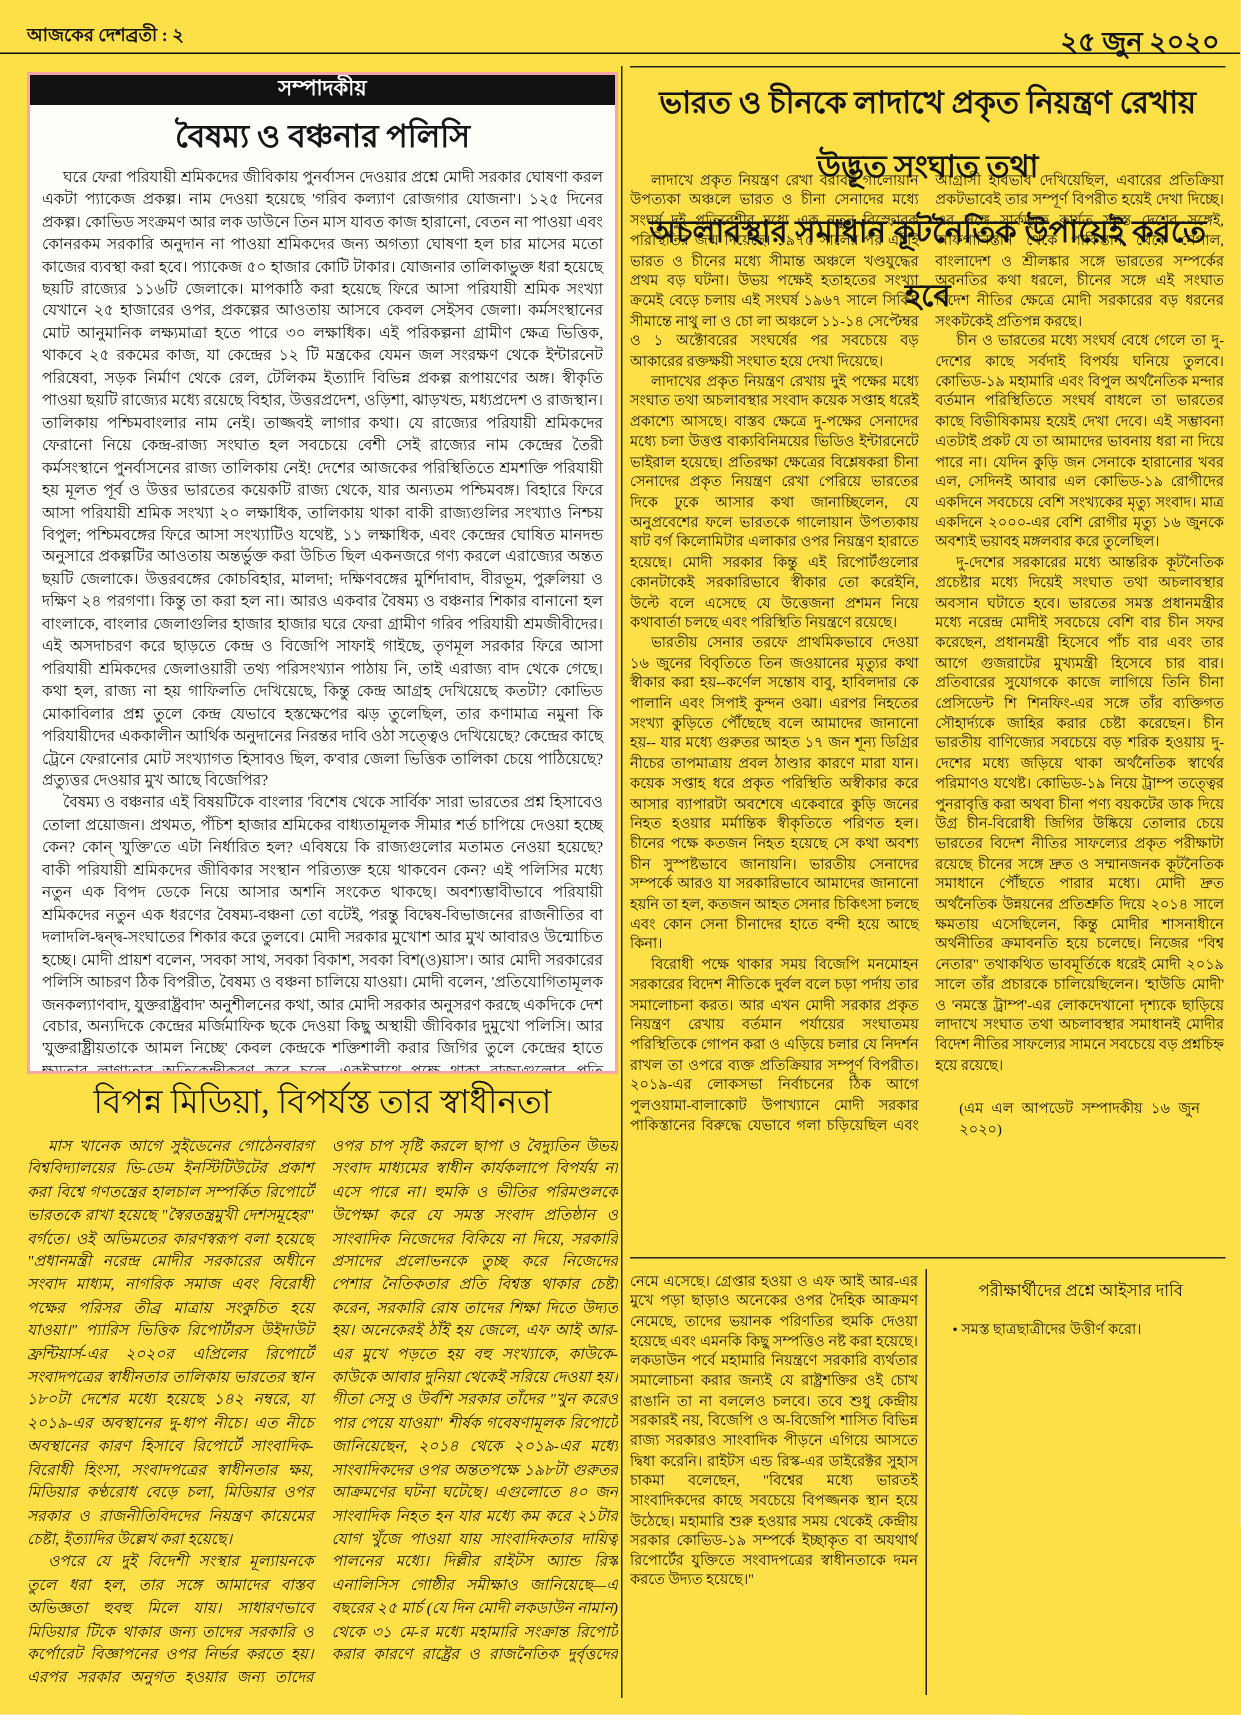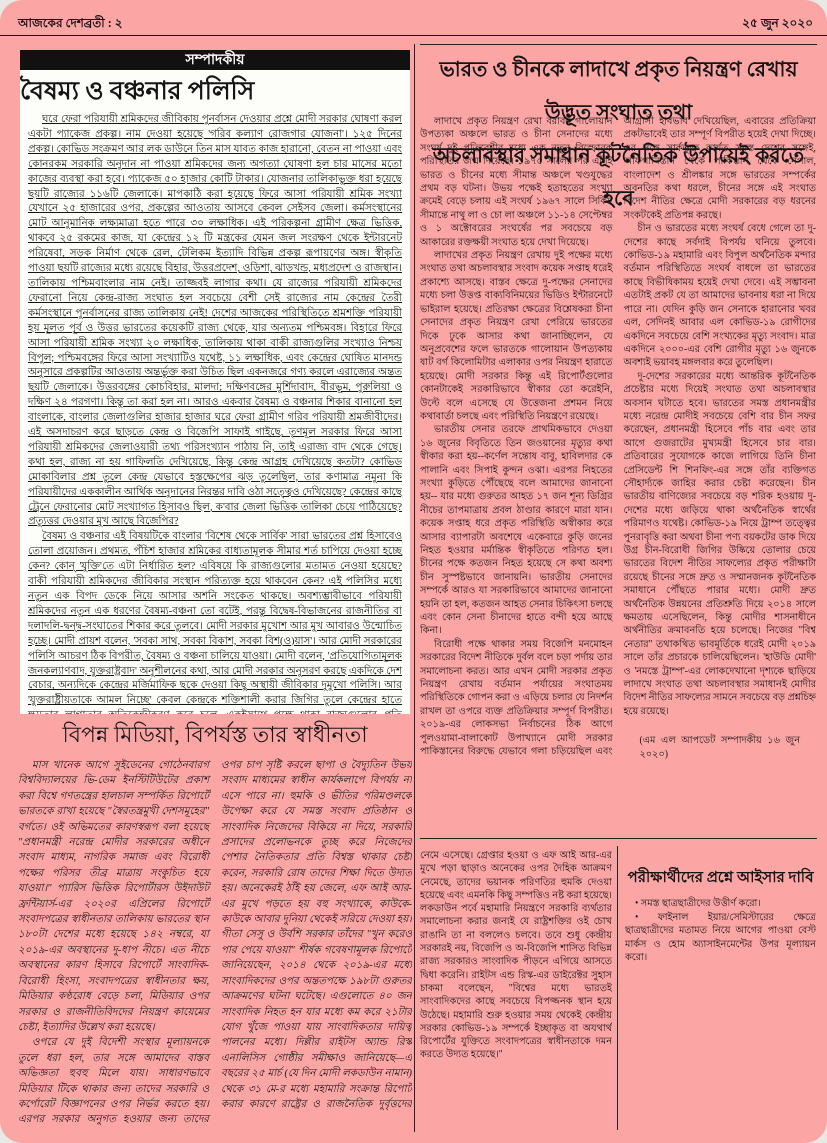--- a/index.html
+++ b/index.html
@@ -1,45 +1,44 @@
 <!DOCTYPE html>
 <html><head>
 <meta charset="utf-8">
 <style>
   html,body{margin:0;padding:0;background:#e8e8e4;}
   #page{
     position:relative;width:827px;height:1143px;margin:0 auto;
-    background:#fca5a5;color:#151515;overflow:hidden;
+    background:#fde047;color:#151515;overflow:hidden;
     font-family:"Liberation Serif","DejaVu Serif",serif;
-    border-radius:22px;
   }
   
   #masthead-bar{position:absolute;left:18px;right:14px;top:14px;height:18px;}
   .mast-left{position:absolute;left:0;top:0;font-size:12px;font-weight:bold;}
-  .mast-right{position:absolute;right:0;top:0;font-size:12px;font-weight:bold;}
+  .mast-right{position:absolute;right:0;top:0;font-size:18px;font-weight:bold;}
   #header-rule{position:absolute;left:0;right:0;top:35px;border-top:1.5px solid #111;}
   
   #mid-divider{position:absolute;left:414px;top:44px;height:1088px;border-left:1px solid #222;}
   #right-top-rule{position:absolute;left:420px;right:10px;top:44px;border-top:1px solid #222;}
   #right-mid-rule{position:absolute;left:420px;right:10px;top:838px;border-top:1px solid #222;}
   #bottom-divider{position:absolute;left:617px;top:846px;height:284px;border-left:1px solid #222;}
   
   #editorial-box{
     position:absolute;left:18px;top:48px;width:394px;height:668px;
     border:2px solid #fca5a5;box-sizing:border-box;background:#fdfdfa;overflow:hidden;
   }
   #editorial-kicker{
     background:#111;color:#fff;text-align:center;
     font-size:14px;font-weight:bold;line-height:20px;height:20px;
   }
   #editorial-title{
-    font-size:25px;font-weight:bold;line-height:34px;margin:4px 0 2px 0;
+    text-align:center;font-size:21px;font-weight:bold;line-height:34px;margin:4px 0 2px 0;
   }
   #editorial-body{
-    padding:2px 8px 4px 8px;font-size:10.3px;line-height:14.9px;text-align:justify;overflow:hidden;height:598px;text-decoration:underline;
+    padding:2px 8px 4px 8px;font-size:10.3px;line-height:14.9px;text-align:justify;overflow:hidden;height:598px;
   }
   
   .para{margin:0;text-indent:14px;}
   
   #media-title{
     position:absolute;left:18px;top:719px;width:394px;
     text-align:center;font-size:22px;font-weight:normal;line-height:32px;
   }
   #media-cols{
     position:absolute;left:18px;top:757px;width:394px;height:373px;
@@ -59,21 +58,21 @@
   .byline{margin:16px;text-indent:0;font-size:9.7px;}
   
   #media-cont{
     position:absolute;left:420px;top:848px;width:192px;height:282px;
     font-size:9.7px;line-height:13.3px;text-align:justify;overflow:hidden;
   }
   #aisa-block{
     position:absolute;left:625px;top:846px;width:191px;height:284px;overflow:hidden;
   }
   #aisa-title{
-    text-align:center;font-size:15px;font-weight:bold;line-height:22px;margin:20px 0 8px 0;
+    text-align:center;font-size:11px;font-weight:normal;line-height:22px;margin:4px 0 8px 0;
   }
   #aisa-body{font-size:9.7px;line-height:13.5px;text-align:justify;}
   .bullet-para{margin:0;text-indent:10px;}
   .bullet-para::before{content:"• ";}
 </style>
 </head>
 <body>
 
 <div id="page">
 
@@ -119,20 +118,19 @@
     <p class="byline">(এম এল আপডেট সম্পাদকীয় ১৬ জুন ২০২০)</p>
   </div>
 
   <div id="media-cont">নেমে এসেছে। গ্রেপ্তার হওয়া ও এফ আই আর-এর মুখে পড়া ছাড়াও অনেকের ওপর দৈহিক আক্রমণ নেমেছে, তাদের ভয়ানক পরিণতির হুমকি দেওয়া হয়েছে এবং এমনকি কিছু সম্পত্তিও নষ্ট করা হয়েছে। লকডাউন পর্বে মহামারি নিয়ন্ত্রণে সরকারি ব্যর্থতার সমালোচনা করার জন্যই যে রাষ্ট্রশক্তির ওই চোখ রাঙানি তা না বললেও চলবে। তবে শুধু কেন্দ্রীয় সরকারই নয়, বিজেপি ও অ-বিজেপি শাসিত বিভিন্ন রাজ্য সরকারও সাংবাদিক পীড়নে এগিয়ে আসতে দ্বিধা করেনি। রাইটস এন্ড রিস্ক-এর ডাইরেক্টর সুহাস চাকমা বলেছেন, "বিশ্বের মধ্যে ভারতই সাংবাদিকদের কাছে সবচেয়ে বিপজ্জনক স্থান হয়ে উঠেছে। মহামারি শুরু হওয়ার সময় থেকেই কেন্দ্রীয় সরকার কোভিড-১৯ সম্পর্কে ইচ্ছাকৃত বা অযথার্থ রিপোর্টের যুক্তিতে সংবাদপত্রের স্বাধীনতাকে দমন করতে উদ্যত হয়েছে।"</div>
 
   <div id="aisa-block">
     <div id="aisa-title">পরীক্ষার্থীদের প্রশ্নে আইসার দাবি</div>
     <div id="aisa-body">
       <div>
           <p class="bullet-para">সমস্ত ছাত্রছাত্রীদের উত্তীর্ণ করো।</p>
-          <p class="bullet-para">ফাইনাল ইয়ার/সেমিস্টারের ক্ষেত্রে ছাত্রছাত্রীদের মতামত নিয়ে আগের পাওয়া বেস্ট মার্কস ও হোম অ্যাসাইনমেন্টের উপর মূল্যায়ন করো।</p>
         </div>
       <div>
         </div>
     </div>
   </div>
 
 </div>
 
 </body></html>

